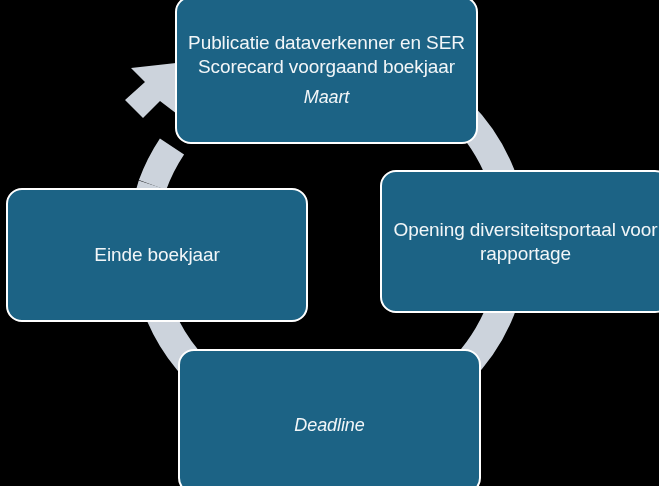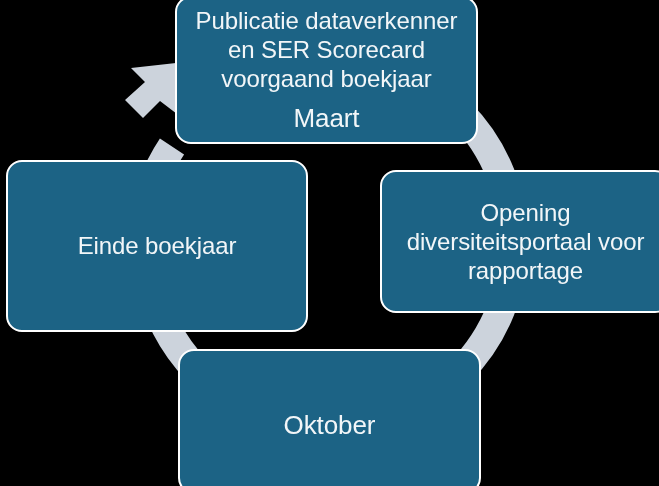--- a/index.html
+++ b/index.html
@@ -35,26 +35,27 @@
     color: #f2f6f8;
     display: flex;
     flex-direction: column;
     align-items: center;
     justify-content: center;
     text-align: center;
     line-height: 1.22;
     padding: 6px 10px;
   }
   .node-title {
-    font-size: 24px;
+    font-size: 19px;
     font-weight: 400;
     letter-spacing: -0.1px;
   }
   .node-period {
-    font-size: 26px;
+    font-size: 18px;
+    font-style: italic;
     margin-top: 9px;
     letter-spacing: -0.1px;
   }
 
   
   #node-publication {
     left: 175px;
     top: -4px;
     width: 303px;
     height: 148px;
@@ -69,23 +70,23 @@
   
   #node-deadline {
     left: 178px;
     top: 349px;
     width: 303px;
     height: 145px;
   }
   
   #node-fiscal-year-end {
     left: 6px;
-    top: 160px;
+    top: 188px;
     width: 302px;
-    height: 172px;
+    height: 134px;
   }
 </style>
 </head>
 <body>
 
 <div id="canvas">
 
   <svg id="cycle-arrow" viewBox="0 0 659 486" aria-hidden="true">
 
     <g>
@@ -106,20 +107,20 @@
   <div class="node" id="node-publication">
     <div class="node-title">Publicatie dataverkenner en SER Scorecard voorgaand boekjaar</div>
     <div class="node-period">Maart</div>
   </div>
 
   <div class="node" id="node-opening">
     <div class="node-title">Opening diversiteitsportaal voor rapportage</div>
   </div>
 
   <div class="node" id="node-deadline">
-    <div class="node-period">Oktober</div>
+    <div class="node-period">Deadline</div>
   </div>
 
   <div class="node" id="node-fiscal-year-end">
     <div class="node-title">Einde boekjaar</div>
   </div>
 
 </div>
 
 </body></html>

